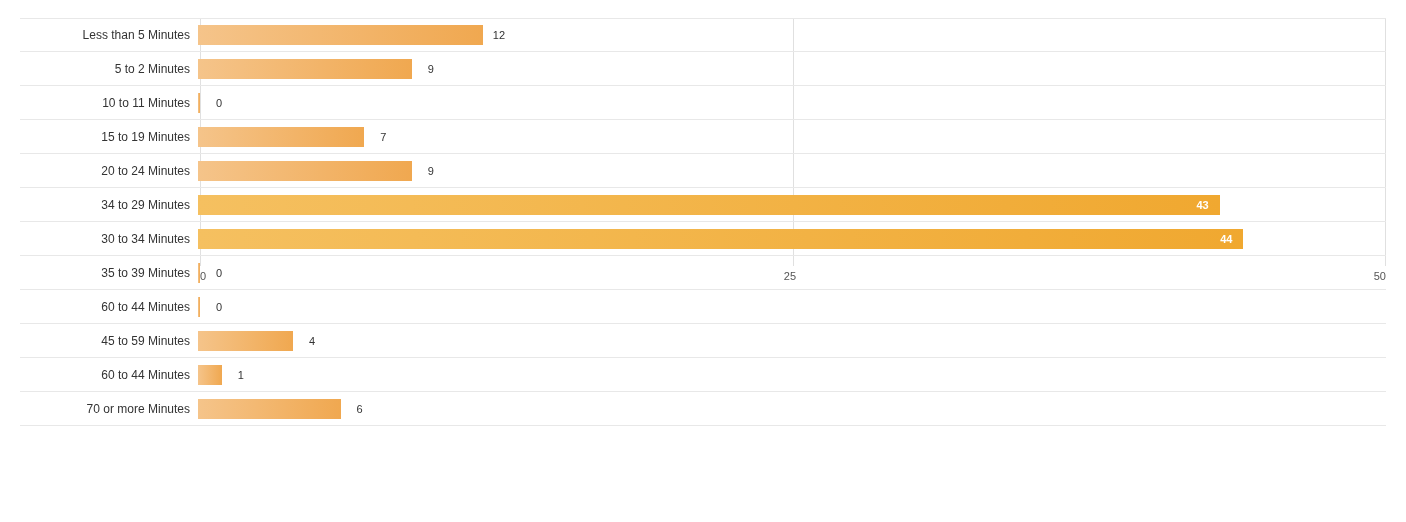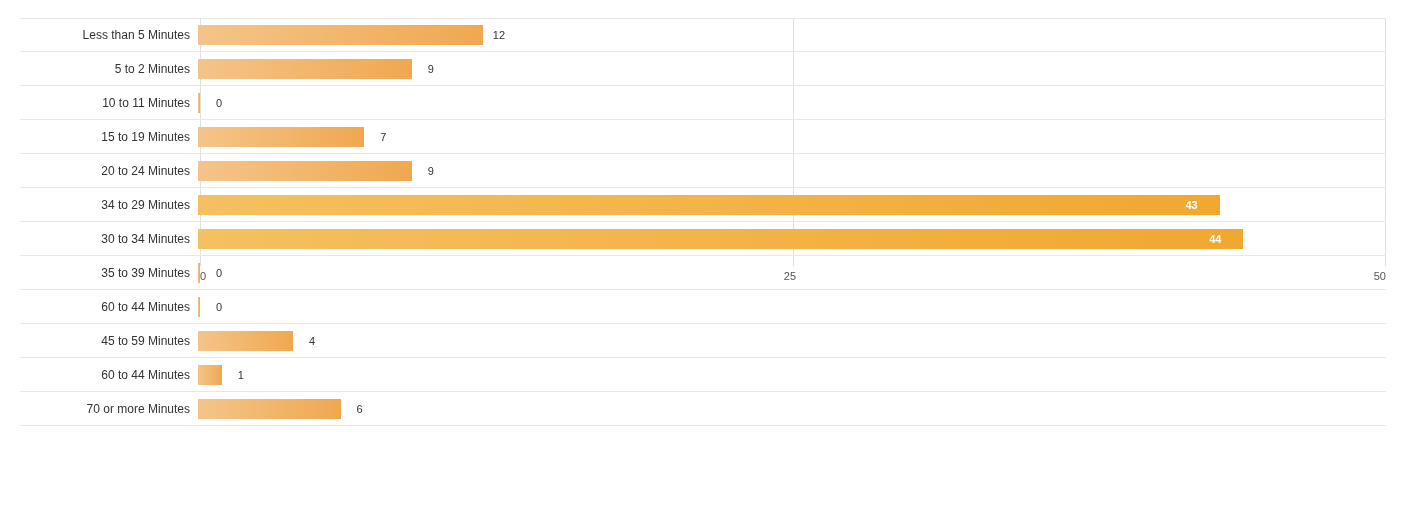--- a/index.html
+++ b/index.html
@@ -92,21 +92,21 @@
     }
     .bar-value {
       position: absolute;
       right: -22px;
       font-size: 11px;
       color: #333;
       white-space: nowrap;
     }
     .bar-value-inside {
       position: absolute;
-      right: 22px;
+      right: 11px;
       font-size: 11px;
       color: #fff;
       font-weight: bold;
       white-space: nowrap;
       margin-left: 36px;
     }
     .bar-normal {
       background: linear-gradient(to right, #f5c48a, #f0a850);
     }
     .bar-highlight {

